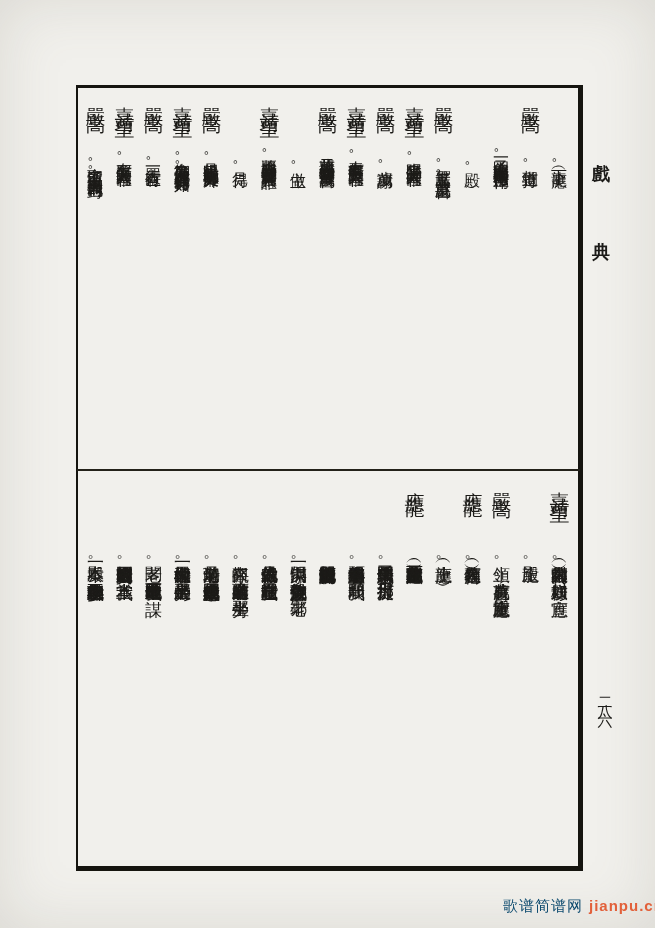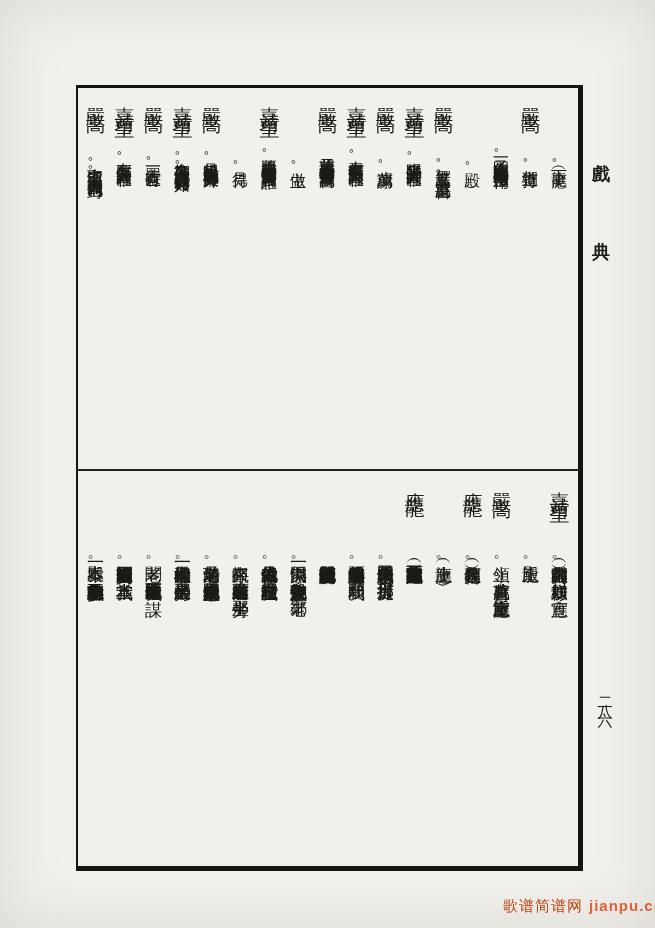--- a/index.html
+++ b/index.html
@@ -192,16 +192,16 @@
           <div class="txt">殿奏一本。怎奈我的官卑職小不能夠參</div>
         </div>
       </div>
   </div>
 
   <div class="book-title">戲典</div>
 
   <div class="page-number">二八六</div>
 
   <div class="watermark">
-    <span class="site-name" style="color: #c2410c;">歌谱简谱网</span><span class="site-url" style="color: rgb(226, 96, 58);">jianpu.cn</span>
+    <span class="site-name" style="color: #0c4a6e;">歌谱简谱网</span><span class="site-url" style="color: rgb(226, 96, 58);">jianpu.cn</span>
   </div>
 
 </div>
 
 </body></html>

